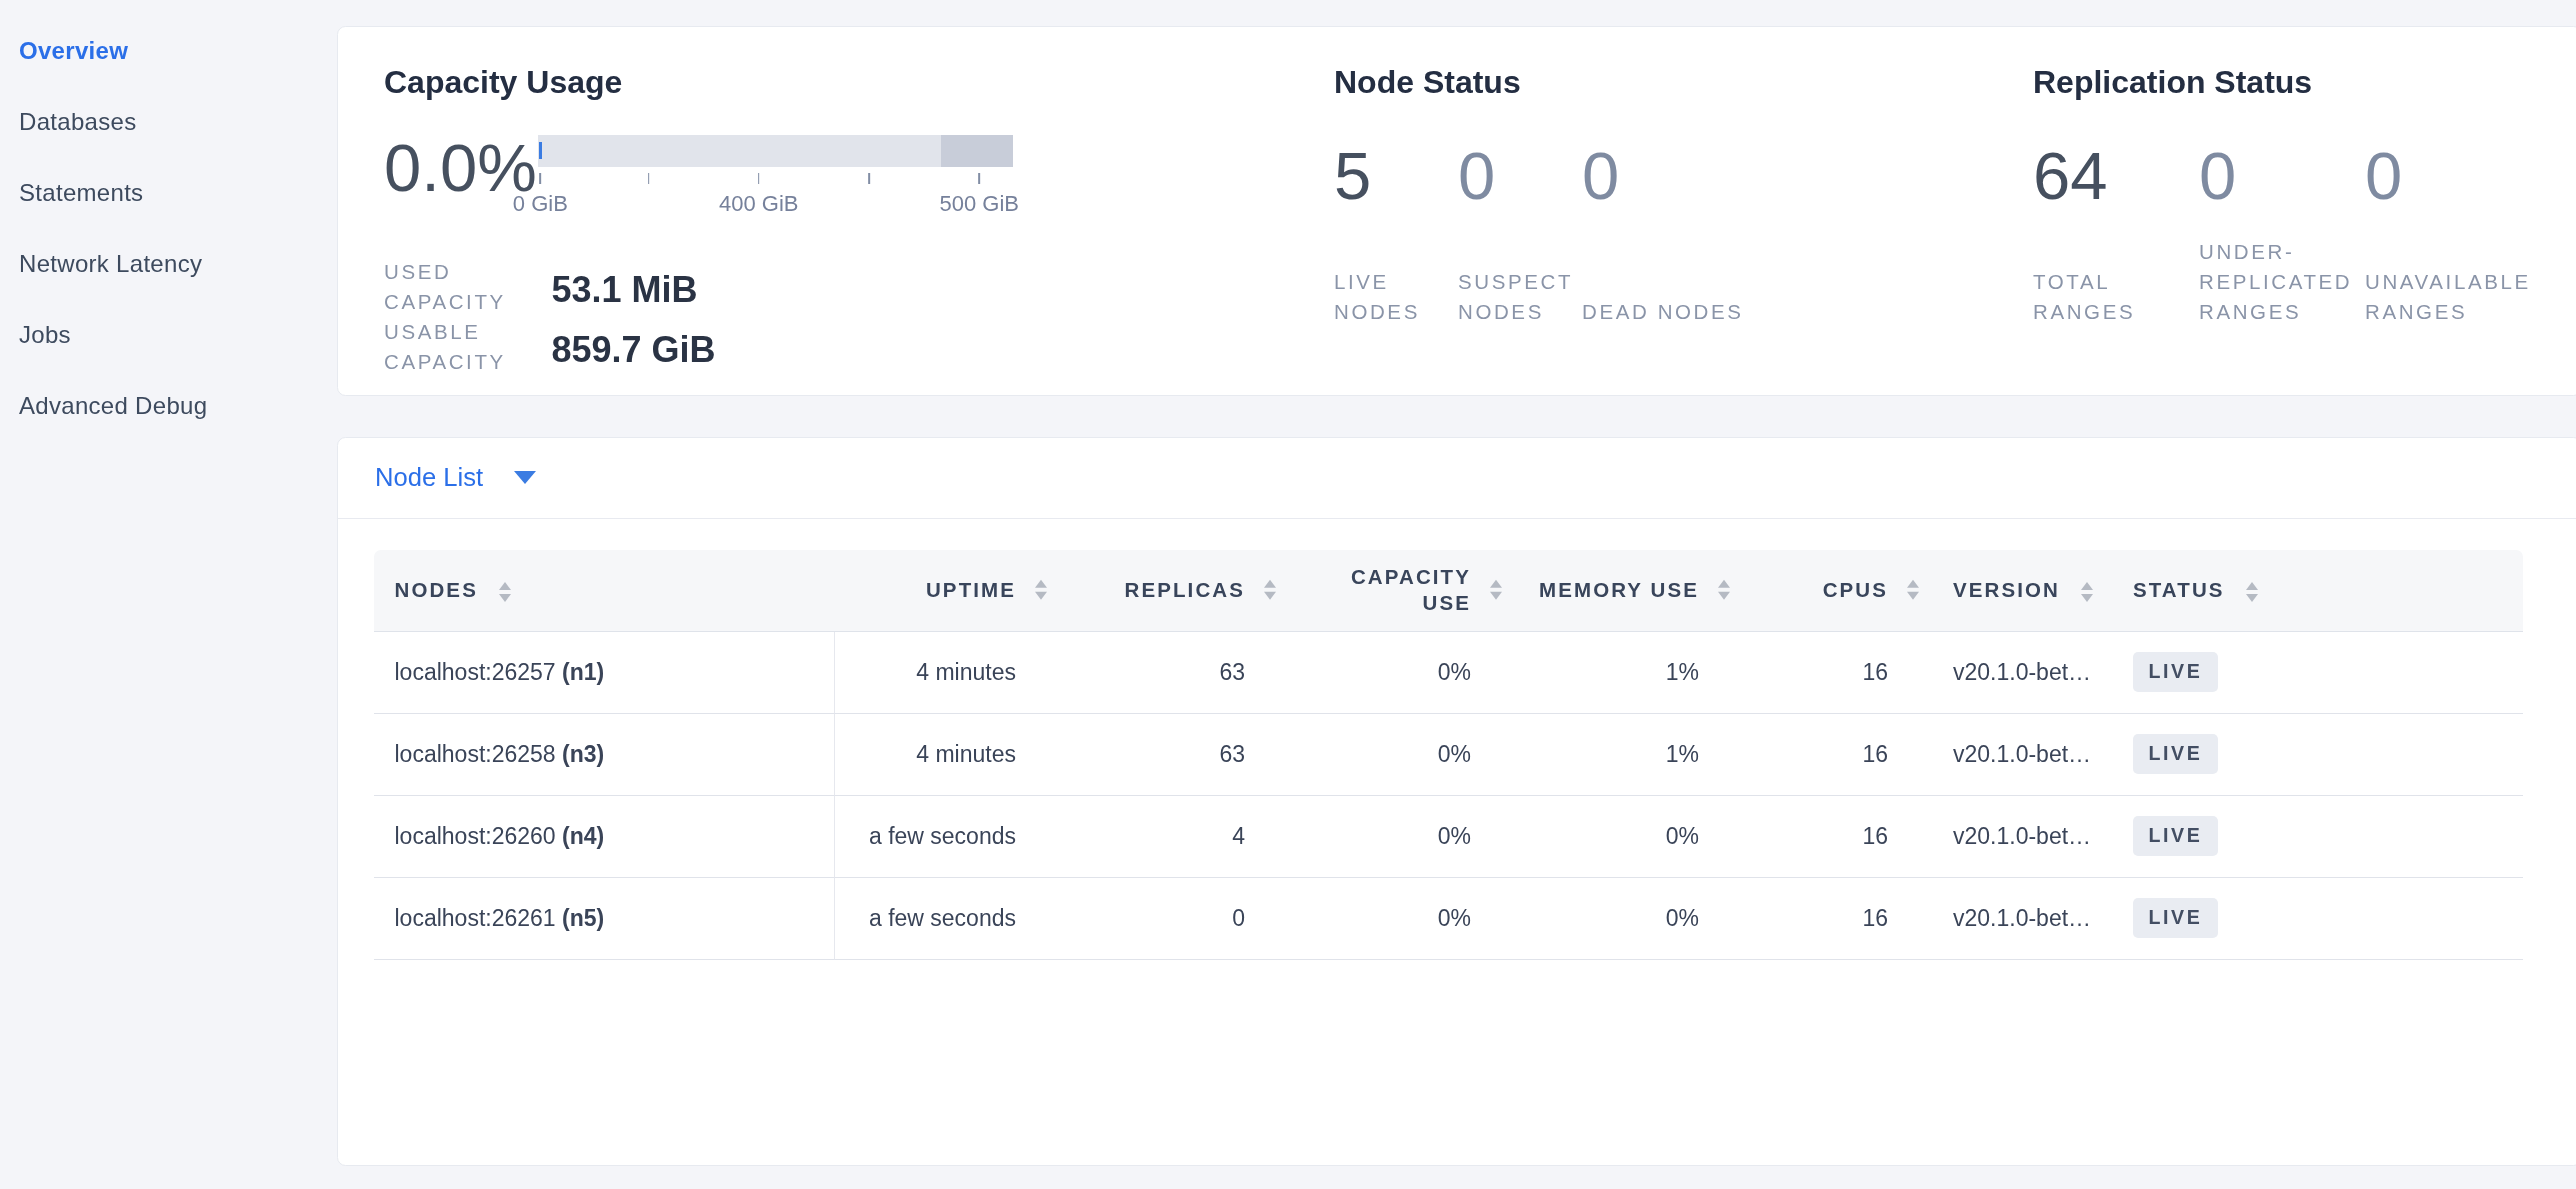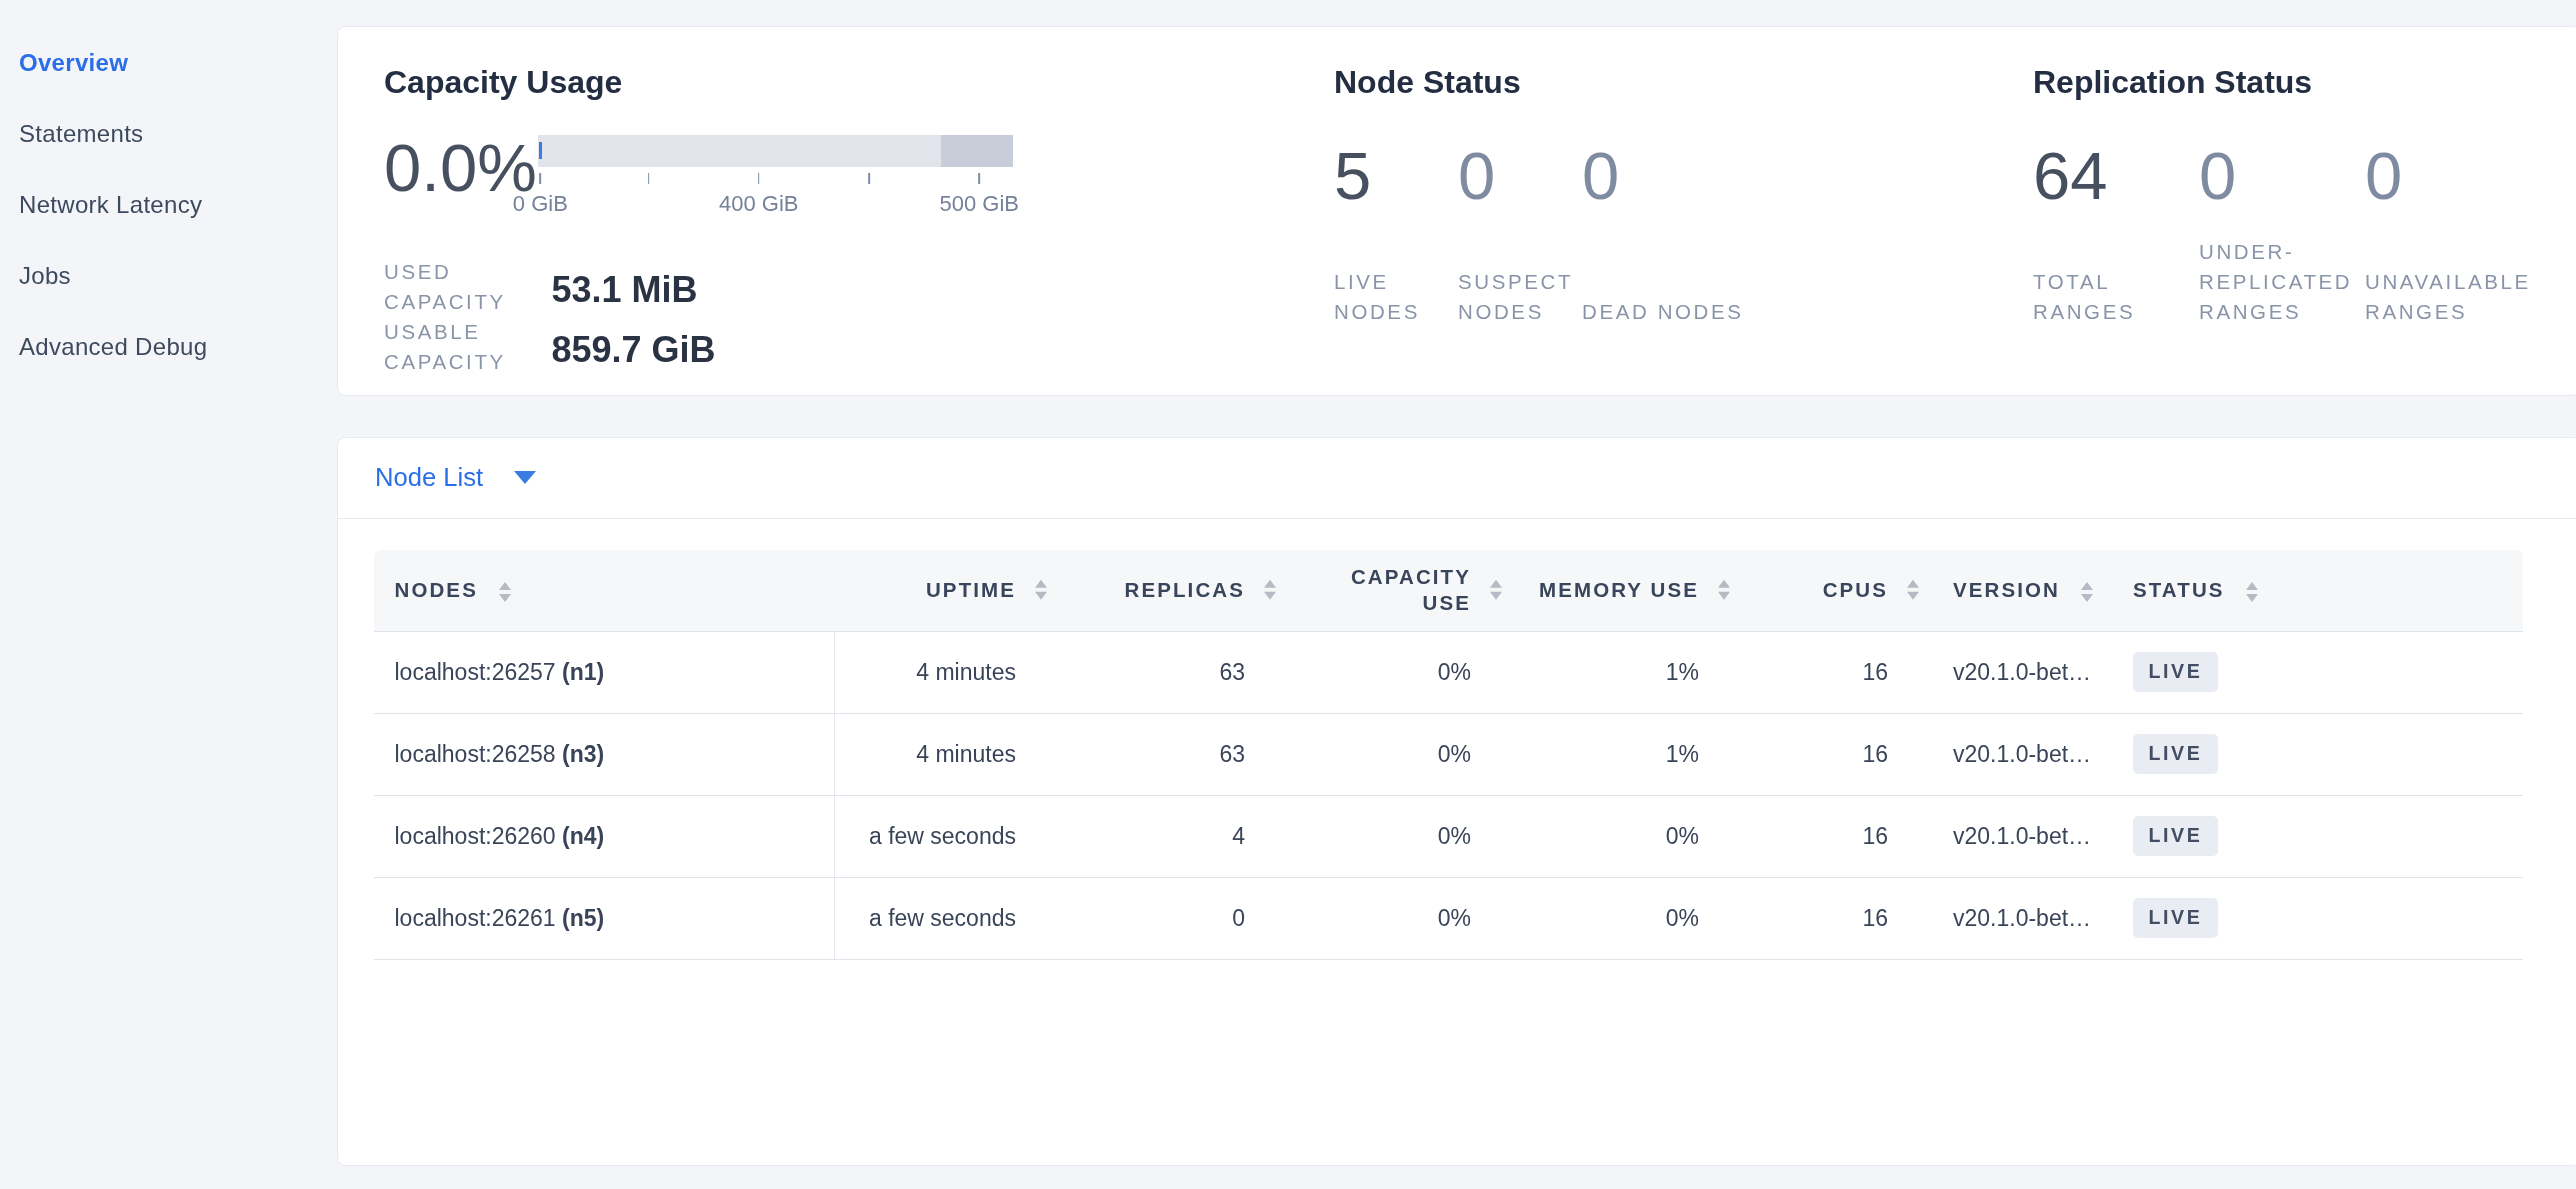--- a/index.html
+++ b/index.html
@@ -5,21 +5,21 @@
   * { box-sizing: border-box; margin: 0; padding: 0; }
   html, body { width: 2576px; height: 1189px; overflow: hidden; }
   body {
     font-family: "Liberation Sans", "DejaVu Sans", sans-serif;
     background: #f4f5f9;
     color: #3a4458;
   }
   .app { display: flex; width: 2576px; height: 1189px; }
 
   
-  .sidebar { width: 337px; flex: none; padding-top: 15px; margin-top: 12px; }
+  .sidebar { width: 337px; flex: none; padding-top: 15px; }
   .nav-item {
     height: 71px; display: flex; align-items: center;
     padding-left: 19px; font-size: 24px; font-weight: 500;
     color: #3d4a5e; cursor: pointer; letter-spacing: 0.3px;
   }
   .nav-item.active { color: #2b6fe8; font-weight: 700; }
 
   
   .main { flex: 1; padding: 25.6px 19px 0 0; }
   .card {
@@ -109,20 +109,21 @@
     padding: 10.2px 15.4px; border-radius: 5.1px; line-height: 1;
   }
 </style>
 </head>
 <body>
 
 <div class="app">
 
   <nav class="sidebar">
     <div class="nav-item active">Overview</div>
+    <div class="nav-item">Databases</div>
     <div class="nav-item">Statements</div>
     <div class="nav-item">Network Latency</div>
     <div class="nav-item">Jobs</div>
     <div class="nav-item">Advanced Debug</div>
   </nav>
 
   <main class="main">
 
     <section class="card summary-card">
 

